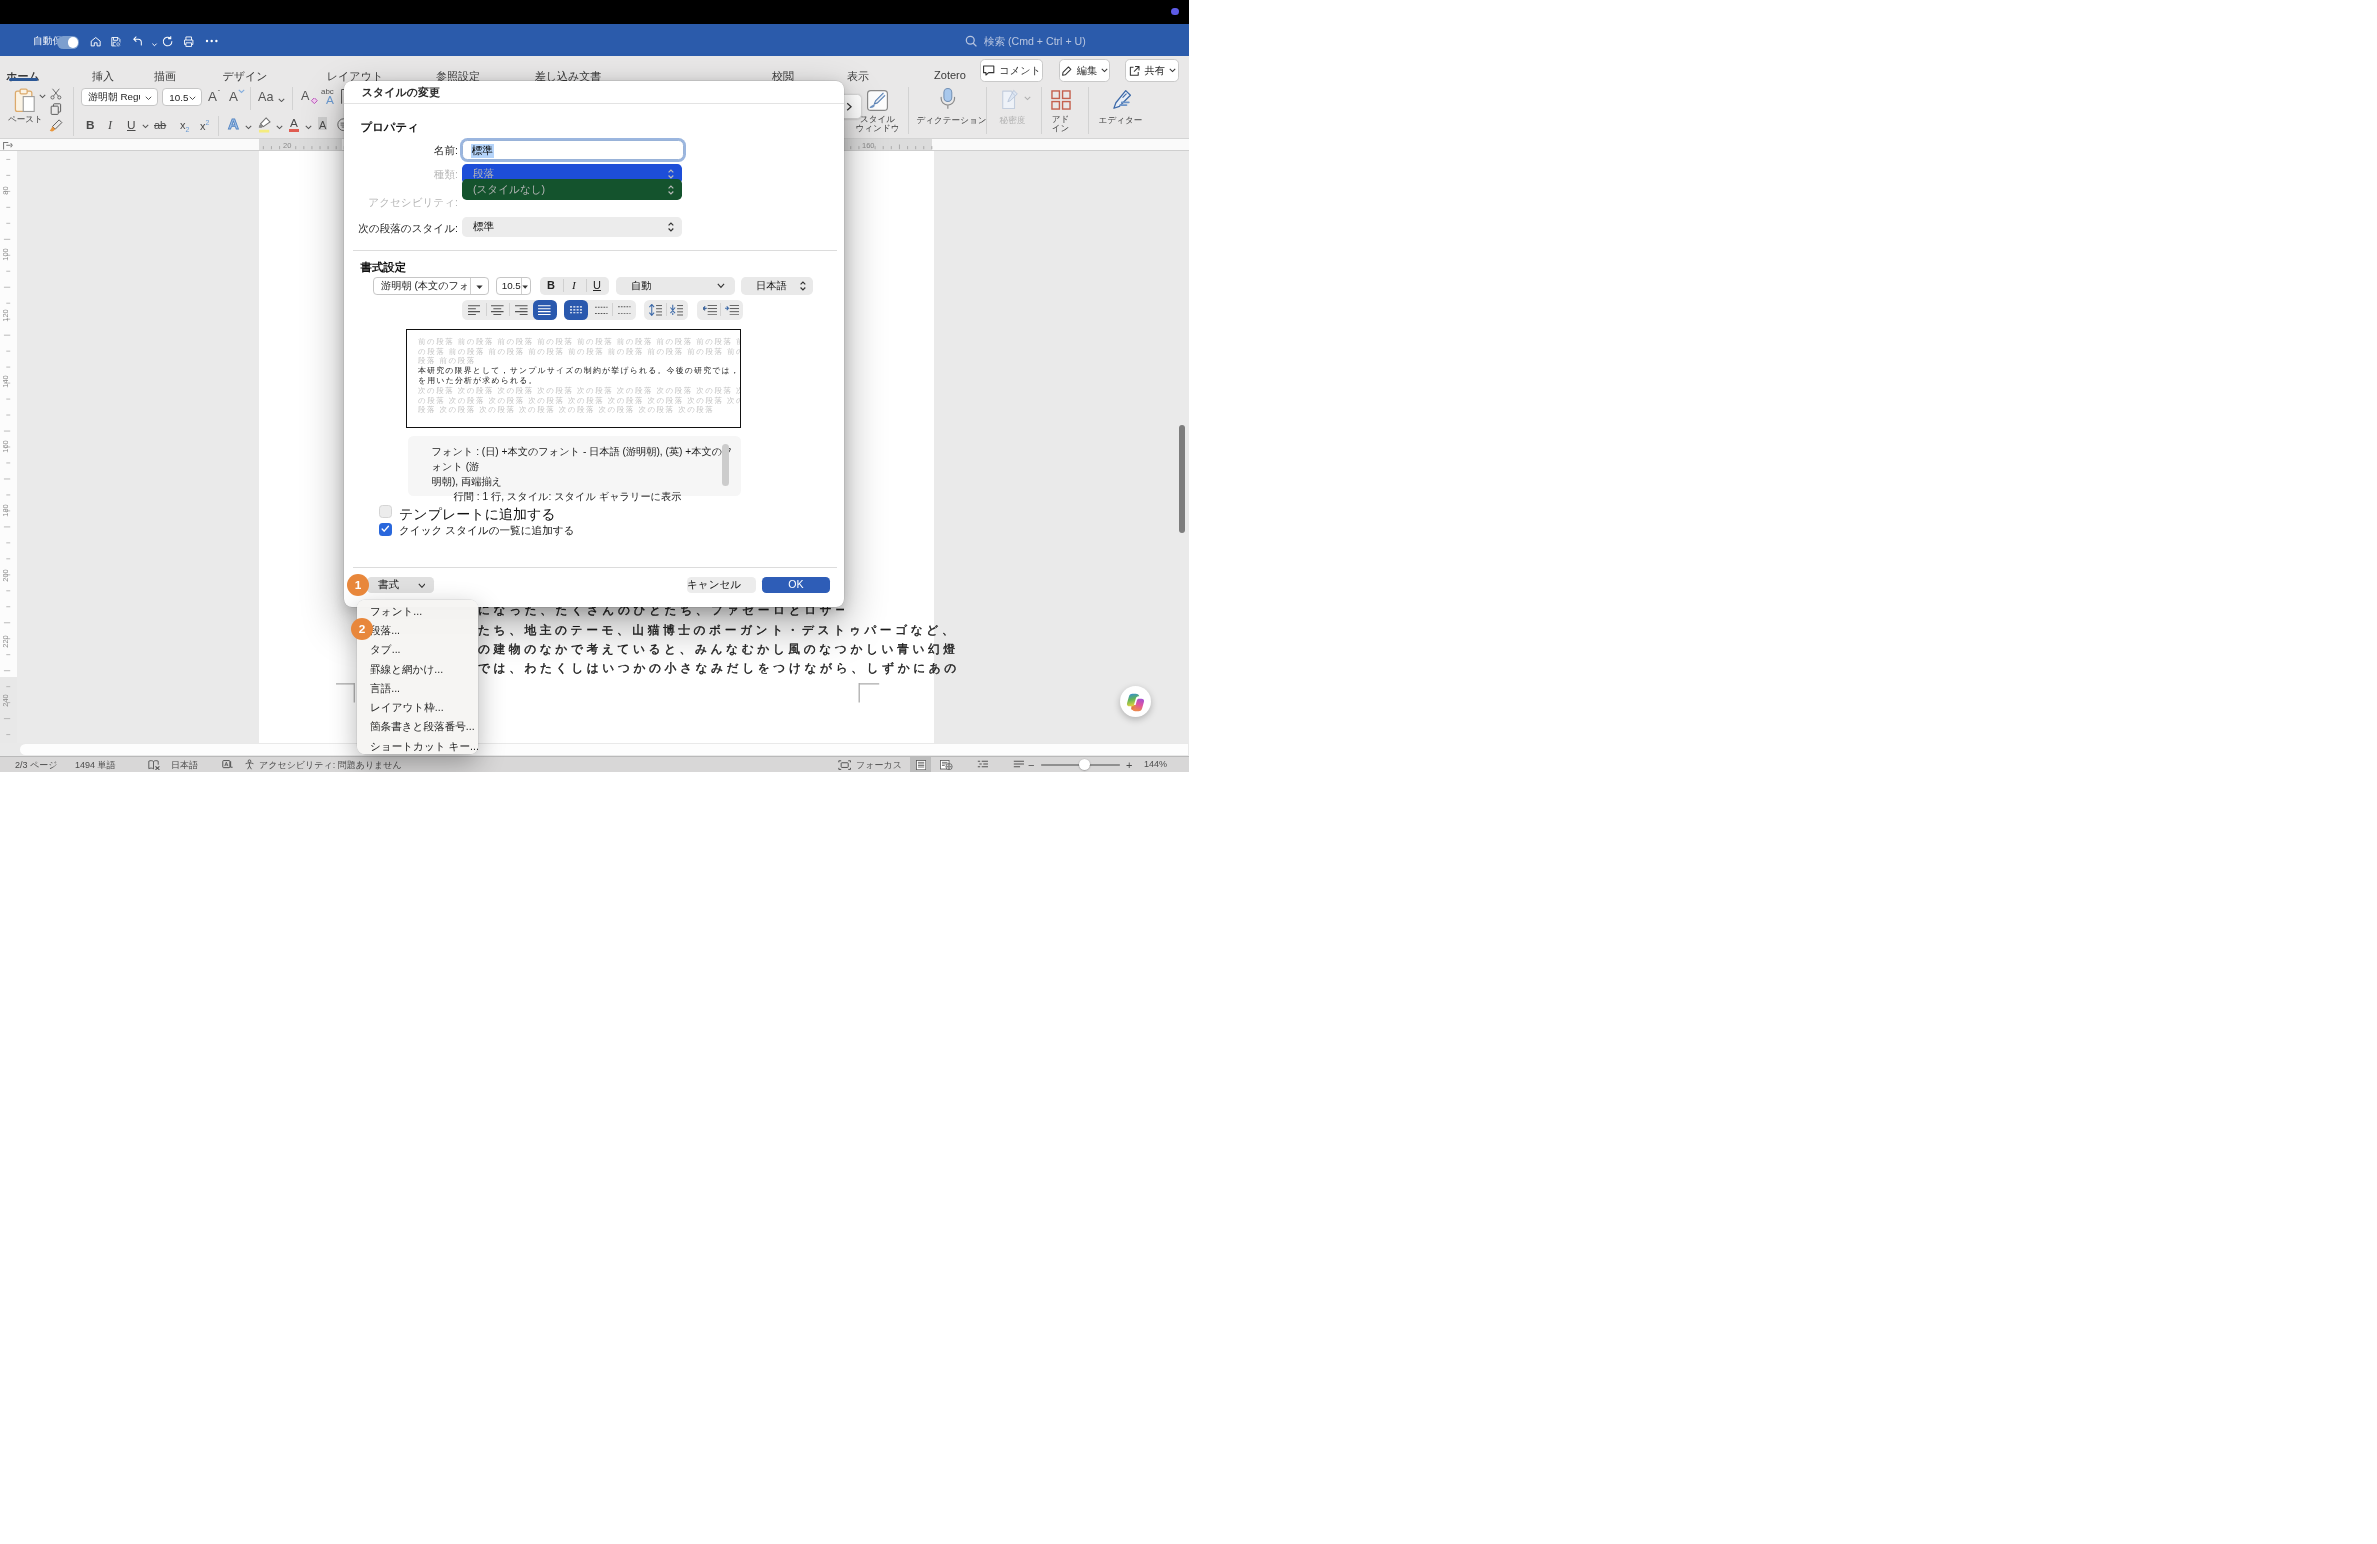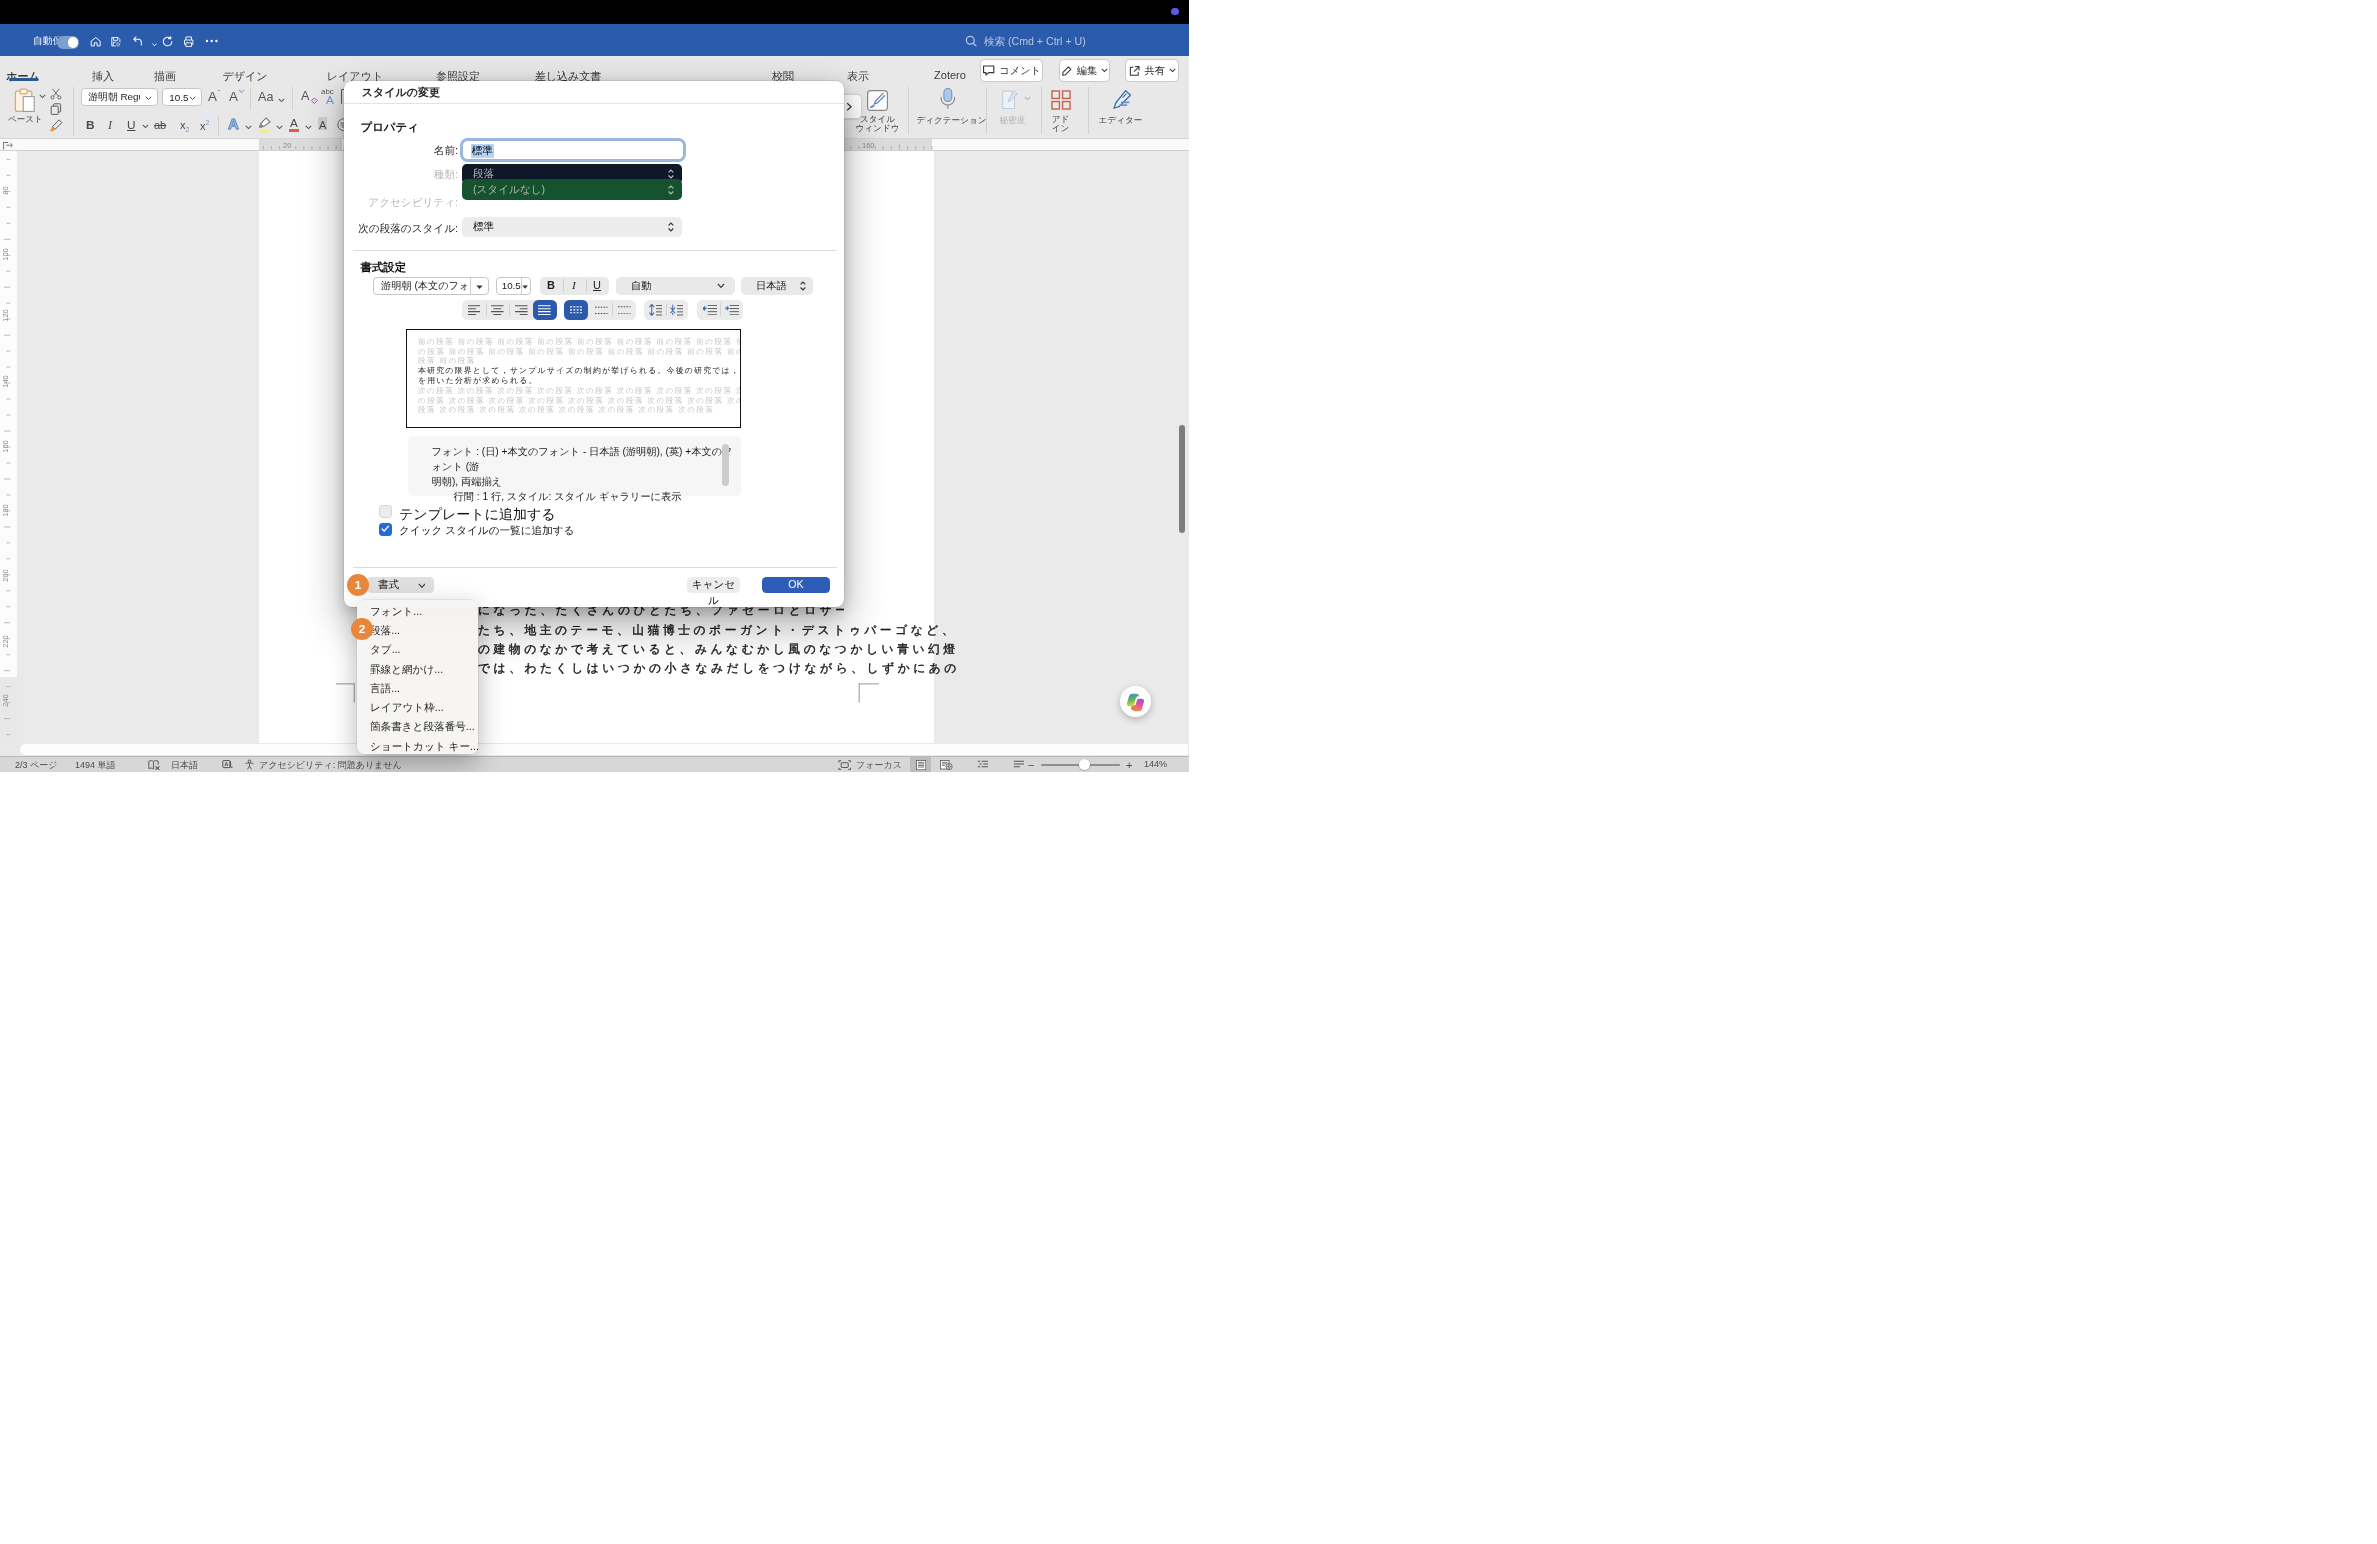--- a/index.html
+++ b/index.html
@@ -375,21 +375,21 @@
     <span class="st" style="left:1144px">144%</span>
   </div>
   <div id="dialog" class="abs">
     <div id="dlgtitle">スタイルの変更</div>
     <div class="dhead" style="left:16.5px;top:39px">プロパティ</div>
     <div class="dlbl" style="left:-43px;top:63px">名前:</div>
     <div class="abs" style="left:118px;top:59px;width:222px;height:20px;background:#fff;border:0.8px solid #98b2d8;border-radius:5.5px;box-shadow:0 0 0 2px rgba(122,158,212,.75)">
         <span style="position:absolute;left:7.9px;top:3.1px;font-size:10.6px;background:#b5d4fa;padding:0 0.8px">標準</span>
       </div>
     <div class="dlbl dlblg" style="left:-43px;top:87px">種類:</div>
-    <div class="dsel" style="top:83px;background:#0f172a;color:#b5b5b5">段落<svg style="position:absolute;right:7px;top:3.9px" width="7.9" height="11.8" viewBox="0 0 10 15" fill="none" stroke="#bbb" stroke-width="1.5">
+    <div class="dsel" style="top:83px;background:#1d4ed8;color:#b5b5b5">段落<svg style="position:absolute;right:7px;top:3.9px" width="7.9" height="11.8" viewBox="0 0 10 15" fill="none" stroke="#bbb" stroke-width="1.5">
           <path d="M2 5.5 L5 2.5 L8 5.5 M2 9.5 L5 12.5 L8 9.5"></path>
         </svg></div>
     <div class="dlbl dlblg" style="left:-43px;top:115px">アクセシビリティ:</div>
     <div class="dsel" style="top:98px;height:21px;background:#14532d;color:#b5b5b5">(スタイルなし)<svg style="position:absolute;right:7px;top:4.7px" width="7.9" height="11.8" viewBox="0 0 10 15" fill="none" stroke="#bbb" stroke-width="1.5">
           <path d="M2 5.5 L5 2.5 L8 5.5 M2 9.5 L5 12.5 L8 9.5"></path>
         </svg></div>
     <div class="dlbl" style="left:-43px;top:141px">次の段落のスタイル:</div>
     <div class="dsel" style="top:136px;background:#ececec;color:#111">標準<svg style="position:absolute;right:7px;top:3.9px" width="7.9" height="11.8" viewBox="0 0 10 15" fill="none" stroke="#333" stroke-width="1.5">
           <path d="M2 5.5 L5 2.5 L8 5.5 M2 9.5 L5 12.5 L8 9.5"></path>
         </svg></div>
@@ -491,21 +491,21 @@
     <div class="abs" style="left:35px;top:442px;width:12.6px;height:12.6px;background:#2967dc;border-radius:3.5px">
         <svg style="position:absolute;left:2px;top:2.4px" width="8.6" height="7.9" viewBox="0 0 11 10" fill="none" stroke="#fff" stroke-width="1.8" stroke-linecap="round" stroke-linejoin="round">
           <path d="M1.5 5 L4 7.8 L9.5 1.5"></path>
         </svg>
       </div>
     <div class="abs" style="left:55px;top:443px;font-size:10.6px;color:#111">クイック スタイルの一覧に追加する</div>
     <div class="abs" style="left:9.4px;top:486px;width:484px;height:0.8px;background:#dcdcdc"></div>
     <div class="abs" style="left:23px;top:496px;width:67px;height:15.7px;background:#e0e0e0;border-radius:4.3px;font-size:10.6px;color:#111;line-height:15.7px;padding-left:11px">書式<svg style="position:absolute;right:8.6px;top:5.5px" width="7.9" height="5.5" viewBox="0 0 10 7" fill="none" stroke="#333" stroke-width="1.4">
           <path d="M1 1 L5 5.5 L9 1"></path>
         </svg></div>
-    <div class="abs" style="left:343px;top:496px;width:53px;height:15.7px;background:#ececec;border-radius:4.3px;font-size:10.6px;color:#111;text-align:center;line-height:15.7px">キャンセル</div>
+    <div class="abs" style="left:343px;top:496px;width:69px;height:15.7px;background:#ececec;border-radius:4.3px;font-size:10.6px;color:#111;text-align:left;line-height:15.7px">キャンセル</div>
     <div class="abs" style="left:418px;top:496px;width:68px;height:15.7px;background:#2e5db7;border-radius:4.3px;font-size:10.6px;color:#fff;text-align:center;line-height:15.7px">OK</div>
   </div>
   <div id="menu" class="abs">
     <div style="top:4.7px">フォント...</div>
     <div style="top:24px">段落...</div>
     <div style="top:43px">タブ...</div>
     <div style="top:63px">罫線と網かけ...</div>
     <div style="top:82px">言語...</div>
     <div style="top:101px">レイアウト枠...</div>
     <div style="top:120px">箇条書きと段落番号...</div>

